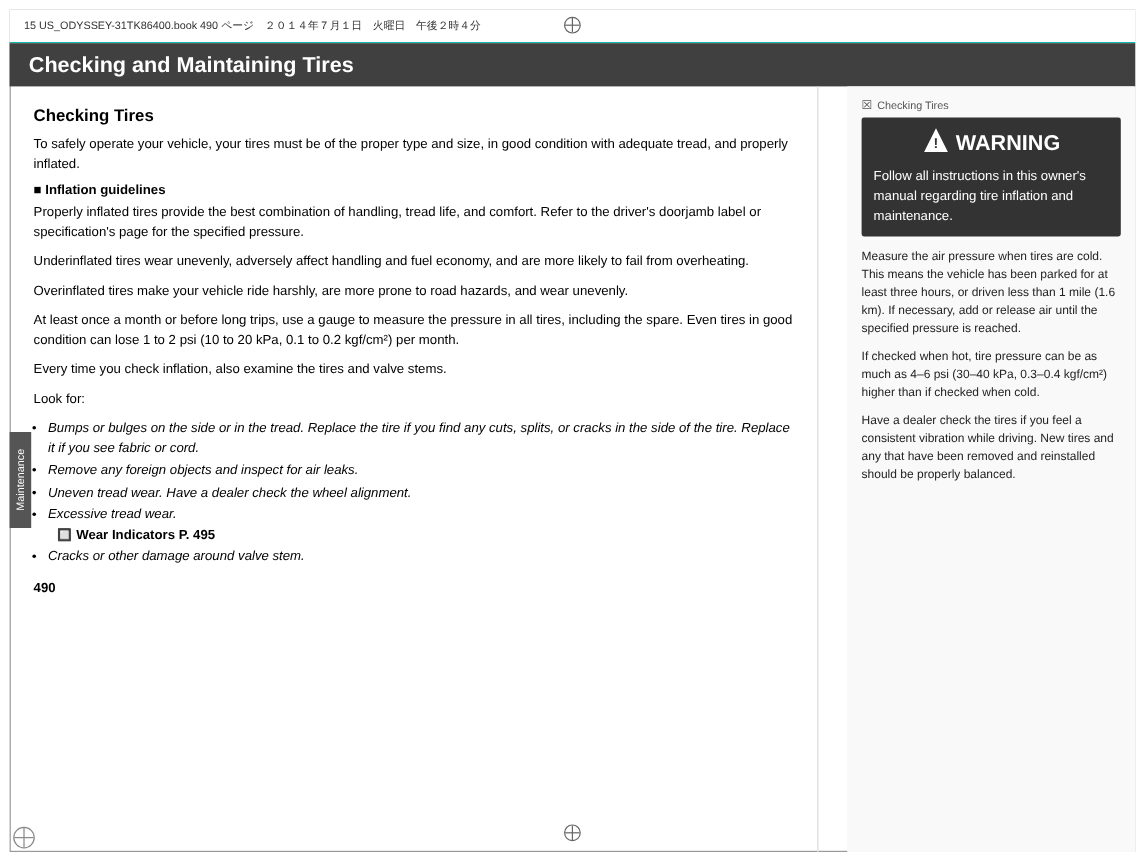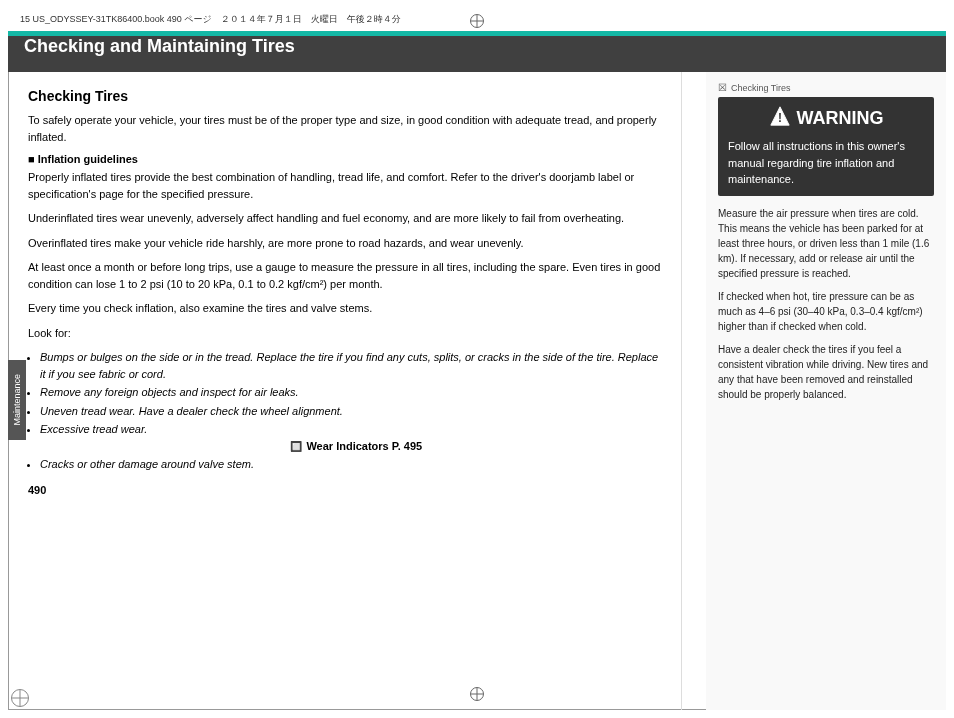--- a/index.html
+++ b/index.html
@@ -21,28 +21,29 @@
     .top-bar {
       position: absolute;
       top: 8px; left: 8px; right: 8px;
       height: 28px;
       background: #fff;
       display: flex;
       align-items: center;
       padding: 0 12px;
       font-size: 9px;
       color: #333;
-      border-bottom: 5px solid #14b8a6;
+      border-bottom: 1px solid #14b8a6;
     }
     .header-title {
       position: absolute;
       top: 36px; left: 8px; right: 8px;
       height: 36px;
       background: #404040;
       display: flex;
+      align-items: center;
       padding: 0 16px;
     }
     .header-title span {
       color: #fff;
       font-size: 18px;
       font-weight: bold;
     }
     .main-content {
       position: absolute;
       top: 72px; left: 8px; right: 8px; bottom: 8px;
@@ -86,21 +87,20 @@
       line-height: 1.5;
       font-style: italic;
     }
     .bullet-list li {
       margin-bottom: 2px;
     }
     .wear-indicator-ref {
       margin-left: 20px;
       font-size: 11px;
       font-weight: bold;
-      text-align: center;
     }
     .sidebar-tab {
       position: absolute;
       left: 8px;
       top: 360px;
       width: 18px;
       height: 80px;
       background: #555;
       display: flex;
       align-items: center;

